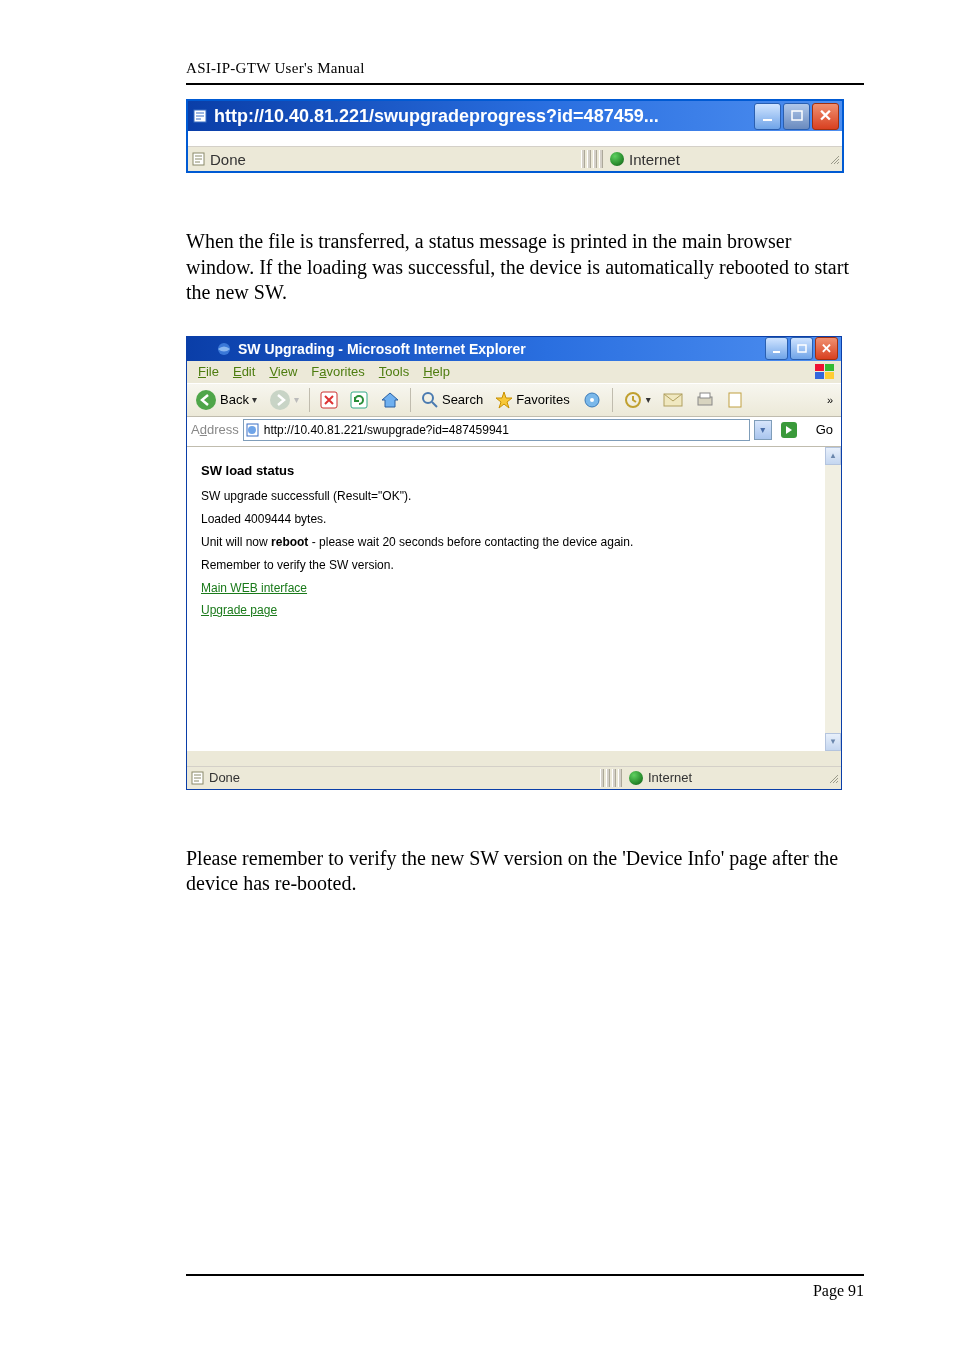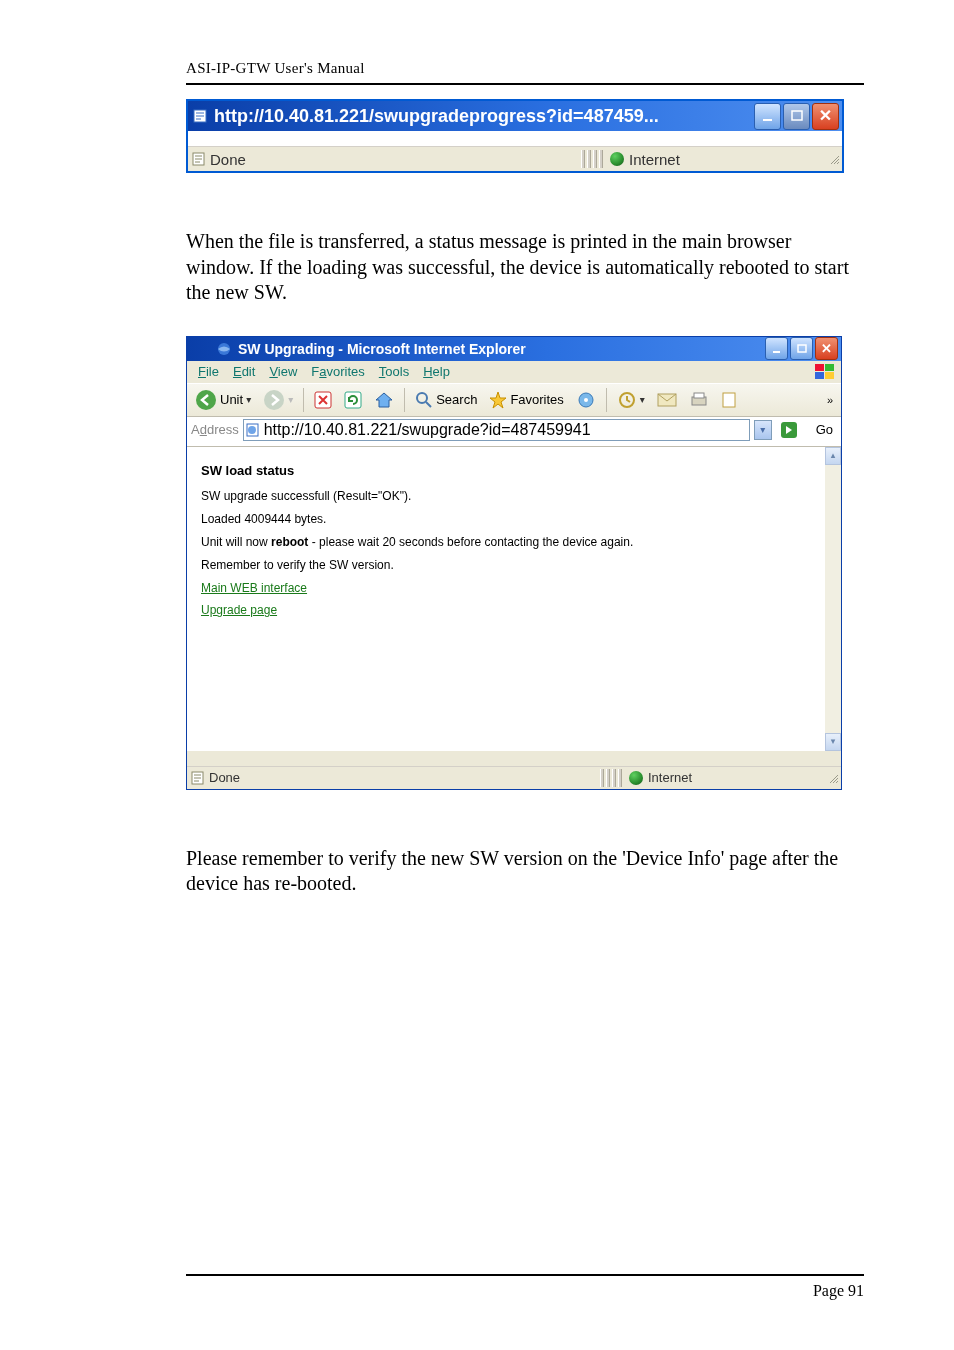--- a/index.html
+++ b/index.html
@@ -137,21 +137,21 @@
     font-size: 13px;
     margin-top: 4px;
     background:#ece9d8;
   }
   .menubar {
     background: #ece9d8;
     display: flex;
     align-items: center;
     height: 22px;
     font-size: 13px;
-    color: #0f766e;
+    color: #4d7c0f;
     padding-left: 4px;
   }
   .menubar .mitem { padding: 2px 7px; }
   .menubar .mitem u { text-decoration: underline; }
   .win-flag { margin-left:auto; margin-right:6px; width:20px; height:16px; }
   .toolbar {
     background: linear-gradient(#f7f6ef,#ece9d8);
     border-top: 1px solid #fff;
     border-bottom: 1px solid #c0bcae;
     height: 32px;
@@ -175,21 +175,21 @@
     border-bottom: 1px solid #c0bcae;
     font-size: 13px;
   }
   .addr-label { color:#888; }
   .addr-label u { text-decoration: underline; }
   .addr-input {
     flex:1; height:20px;
     background:#fff; border:1px solid #7f9db9;
     display:flex; align-items:center; gap:4px;
     padding: 0 2px;
-    font-size: 16px;
+    font-size: 12px;
   }
   .addr-drop {
     width:16px; height:18px;
     background: linear-gradient(#d7e5fb,#a9c5ee);
     border:1px solid #7f9db9;
     display:flex; align-items:center; justify-content:center;
     color:#4a6ea9; font-size:10px;
   }
   .go-btn {
     display:flex; align-items:center; gap:18px;
@@ -313,21 +313,21 @@
             <rect x="10" y="8" width="9" height="7" fill="#fc3"></rect>
           </svg>
       </span>
     </div>
     <div class="toolbar">
       <div class="tb-btn">
         <svg class="tb-icon" width="22" height="22">
             <circle cx="11" cy="11" r="10" fill="#4fa64a"></circle>
             <path d="M13 6 L7 11 L13 16" fill="none" stroke="#fff" stroke-width="2.5"></path>
           </svg>
-        <span>Unit</span> 
+        <span>Back</span> 
           <span class="chev">▾</span>
       </div>
       <div class="tb-btn">
         <svg class="tb-icon" width="22" height="22">
             <circle cx="11" cy="11" r="10" fill="#c8d4c6"></circle>
             <path d="M9 6 L15 11 L9 16" fill="none" stroke="#fff" stroke-width="2.5"></path>
           </svg>
         <span class="chev" style="color:#bbb">▾</span>
       </div>
       <div class="tb-sep"></div>

